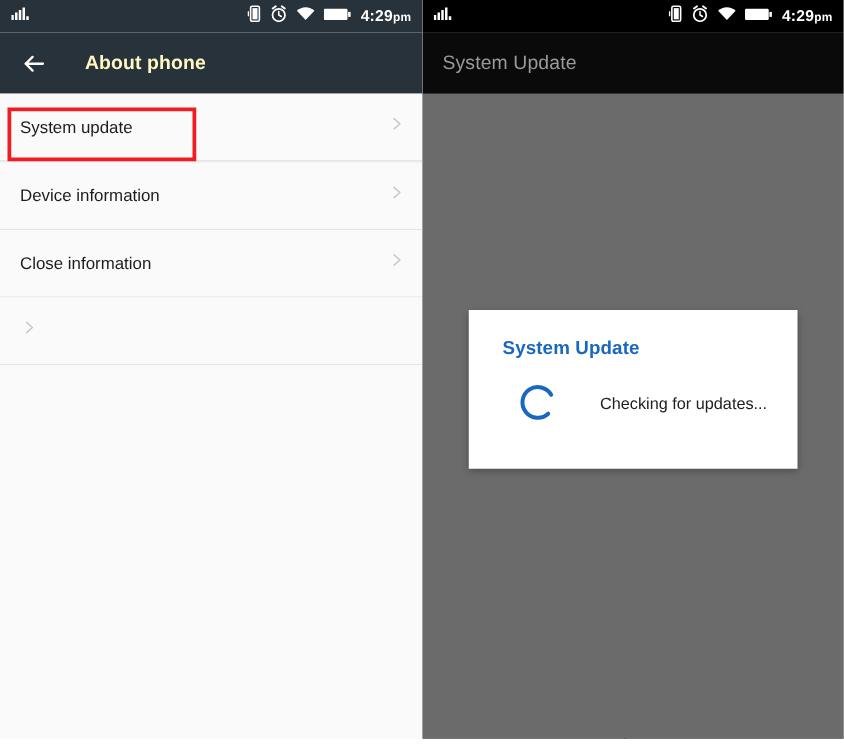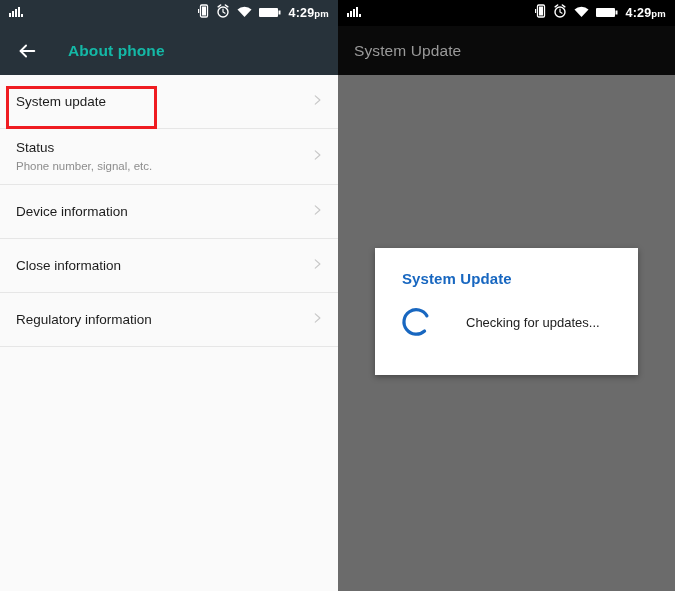--- a/index.html
+++ b/index.html
@@ -47,21 +47,21 @@
     height: 49px;
     display: flex;
     align-items: center;
     padding-left: 16px;
   }
   .tb-left  { background: #27323a; }
   .tb-right { background: #0a0a0a; }
   .tb-title {
     font-size: 15.5px;
     font-weight: bold;
-    color: #14b8a6;
+    color: #fef9c3;
     margin-left: 30px;
     letter-spacing: .1px;
   }
   .tb-right .tb-title {
     margin-left: 0;
     color: #9a9a9a;
     font-weight: normal;
     font-size: 15.5px;
   }
   .back-arrow { width: 22px; height: 22px; display: block; }
@@ -117,21 +117,21 @@
   .dlg-title {
     color: #1867c0;
     font-size: 15px;
     font-weight: bold;
     padding: 22px 0 0 27px;
     letter-spacing: .1px;
   }
   .dlg-body {
     display: flex;
     align-items: center;
-    padding: 18px 0 0 25px;
+    padding: 18px 0 0 39px;
   }
   .spinner { width: 34px; height: 34px; display: block; }
   .dlg-msg {
     font-size: 13px;
     color: #212121;
     margin-left: 32px;
   }
   .close-btn {
     position: absolute;
     left: 0; right: 0;
@@ -210,61 +210,47 @@
           <span class="row-title">System update</span>
         </span>
         <span>
           <svg class="chev" viewBox="0 0 24 24">
               <path d="M9 5 L17 12 L9 19" fill="none" stroke="#9e9e9e" stroke-width="2" stroke-linecap="round" stroke-linejoin="round"></path>
             </svg>
         </span>
       </div>
       <div class="divider"></div>
 
-      <div class="row row-two">
+      <div class="divider"></div>
+
+      <div class="row row-tall">
         <span class="row-txt">
-          <span class="row-title">Status</span>
-          <span class="row-sub">Phone number, signal, etc.</span>
+          <span class="row-title">Device information</span>
         </span>
         <span>
           <svg class="chev" viewBox="0 0 24 24">
               <path d="M9 5 L17 12 L9 19" fill="none" stroke="#9e9e9e" stroke-width="2" stroke-linecap="round" stroke-linejoin="round"></path>
             </svg>
         </span>
       </div>
       <div class="divider"></div>
 
       <div class="row row-tall">
         <span class="row-txt">
-          <span class="row-title">Device information</span>
+          <span class="row-title">Close information</span>
         </span>
         <span>
           <svg class="chev" viewBox="0 0 24 24">
               <path d="M9 5 L17 12 L9 19" fill="none" stroke="#9e9e9e" stroke-width="2" stroke-linecap="round" stroke-linejoin="round"></path>
             </svg>
         </span>
       </div>
       <div class="divider"></div>
 
       <div class="row row-tall">
-        <span class="row-txt">
-          <span class="row-title">Close information</span>
-        </span>
-        <span>
-          <svg class="chev" viewBox="0 0 24 24">
-              <path d="M9 5 L17 12 L9 19" fill="none" stroke="#9e9e9e" stroke-width="2" stroke-linecap="round" stroke-linejoin="round"></path>
-            </svg>
-        </span>
-      </div>
-      <div class="divider"></div>
-
-      <div class="row row-tall">
-        <span class="row-txt">
-          <span class="row-title">Regulatory information</span>
-        </span>
         <span>
           <svg class="chev" viewBox="0 0 24 24">
               <path d="M9 5 L17 12 L9 19" fill="none" stroke="#9e9e9e" stroke-width="2" stroke-linecap="round" stroke-linejoin="round"></path>
             </svg>
         </span>
       </div>
       <div class="divider"></div>
 
     </div>
 

